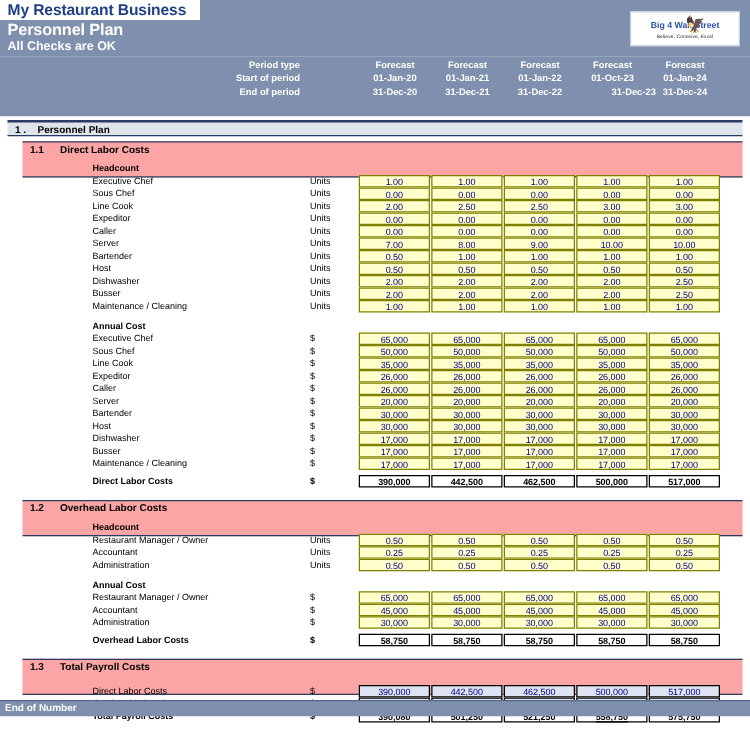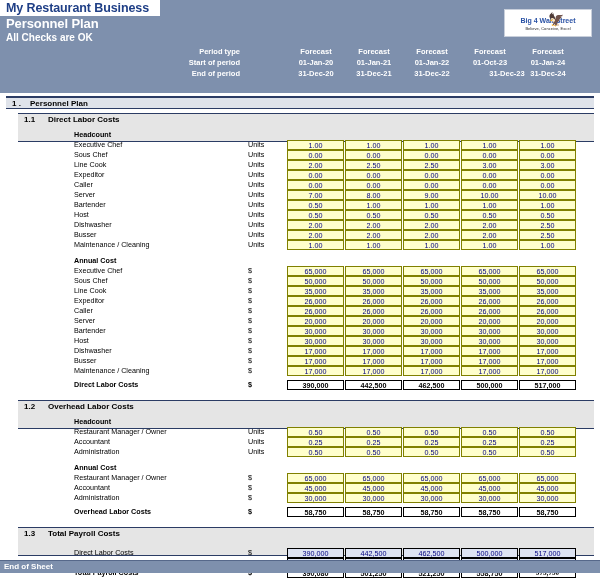--- a/index.html
+++ b/index.html
@@ -84,21 +84,21 @@
   .band-l1 .band-num {
     position: absolute; left: 6px; top: 1px;
     font-size: 8px; font-weight: bold; color: #000000;
   }
   .band-l1 .band-txt {
     position: absolute; left: 24px; top: 1px;
     font-size: 8px; font-weight: bold; color: #000000;
   }
   .band-l2 {
     position: absolute; left: 18px; width: 576px; height: 29px;
-    background: #e5e5e5;
+    background: #fca5a5;
     border-top: 1.5px solid #2b3c64; border-bottom: 1px solid #2b3c64;
   }
   .band-l2 .band-num {
     position: absolute; left: 6px; top: 1px;
     font-size: 8px; font-weight: bold; color: #000000;
   }
   .band-l2 .band-txt {
     position: absolute; left: 30px; top: 1px;
     font-size: 8px; font-weight: bold; color: #000000;
   }
@@ -514,20 +514,20 @@
         <div class="cell link" style="left: 461px;">58,750</div>
         <div class="cell link" style="left: 519px;">58,750</div>
       </div>
       <div class="row" style="top: 568px;">
         <div class="r-label tot">Total Payroll Costs</div>
         <div class="r-unit tot">$</div>
         <div class="cell calc totrow" style="left: 287px;">390,080</div>
         <div class="cell calc totrow" style="left: 345px;">501,250</div>
         <div class="cell calc totrow" style="left: 403px;">521,250</div>
         <div class="cell calc totrow" style="left: 461px; text-decoration: underline;">558,750</div>
-        <div class="cell calc totrow" style="left: 519px; font-family: Liberation Serif, serif;">575,750</div>
+        <div class="cell calc totrow" style="left: 519px;">575,750</div>
       </div>
       <div class="footer-band" style="top: 560px;">
-        <span>End of Sheet</span>
+        <span>End of Number</span>
       </div>
     </div>
 
 </div>
 
 </body></html>

